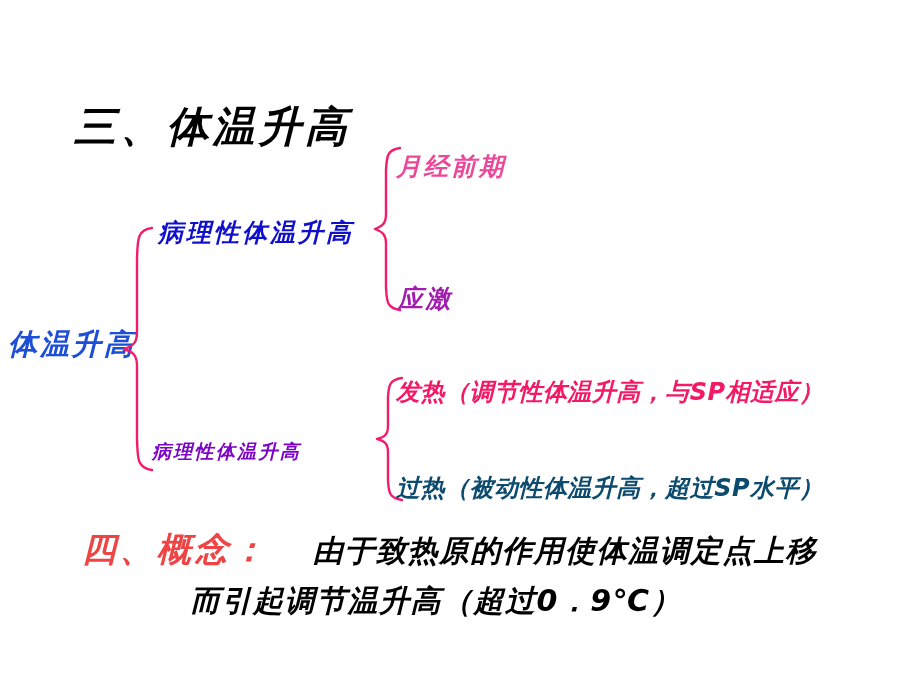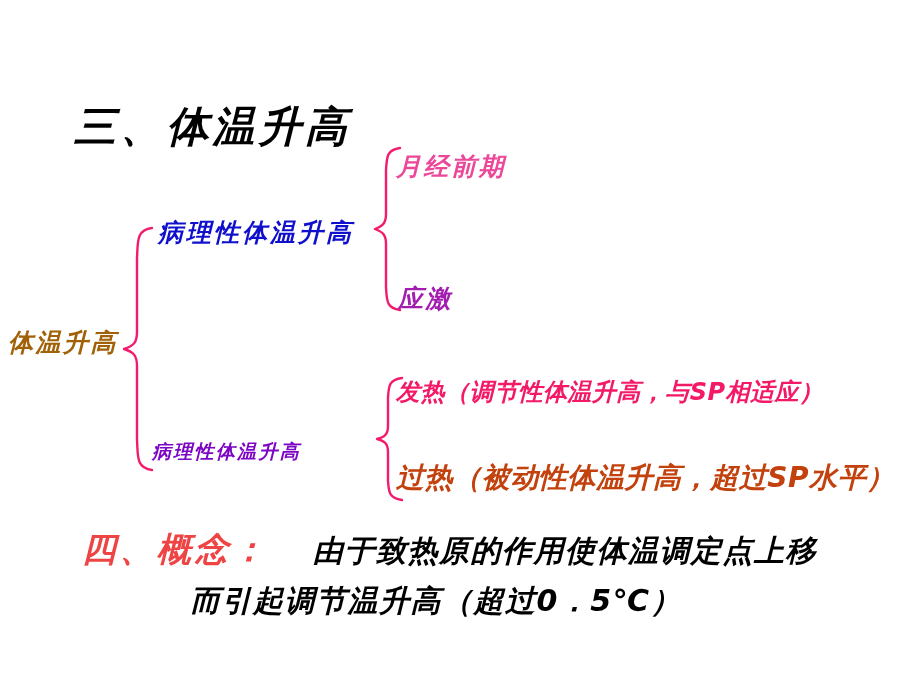--- a/index.html
+++ b/index.html
@@ -35,22 +35,22 @@
     font-size: 42px;
     color: #000000;
     letter-spacing: 0.10em;
     font-weight: bold;
     font-style: italic;
   }
   
   #node-root {
     left: 8px;
     top: 298px;
-    font-size: 25px;
-    color: #a16207;
+    font-size: 29px;
+    color: #1d4ed8;
     letter-spacing: 0.10em;
   }
   #node-physio {
     left: 158px;
     top: 188px;
     font-size: 25px;
     color: #1010CC;
     letter-spacing: 0.12em;
   }
   #node-patho {
@@ -85,23 +85,23 @@
   
   #leaf-fever {
     left: 396px;
     top: 348px;
     font-size: 24px;
     color: #F31967;
     letter-spacing: 0.02em;
   }
   #leaf-hyperthermia {
     left: 396px;
-    top: 432px;
-    font-size: 28px;
-    color: #c2410c;
+    top: 444px;
+    font-size: 24px;
+    color: #0c4a6e;
     letter-spacing: 0.02em;
   }
   
   #heading-4 {
     left: 82px;
     top: 500px;
     font-size: 34px;
     color: #ef4444;
     letter-spacing: 0.10em;
   }
@@ -177,15 +177,15 @@
   </svg>
 
   <div class="txt" id="leaf-fever">发热（调节性体温升高，与SP相适应）</div>
 
   <div class="txt" id="leaf-hyperthermia">过热（被动性体温升高，超过SP水平）</div>
 
   <div class="txt" id="heading-4">四、概念：</div>
 
   <div class="txt" id="def-line1">由于致热原的作用使体温调定点上移</div>
 
-  <div class="txt" id="def-line2">而引起调节温升高（超过0．5℃）</div>
+  <div class="txt" id="def-line2">而引起调节温升高（超过0．9℃）</div>
 
 </div>
 
 </body></html>

